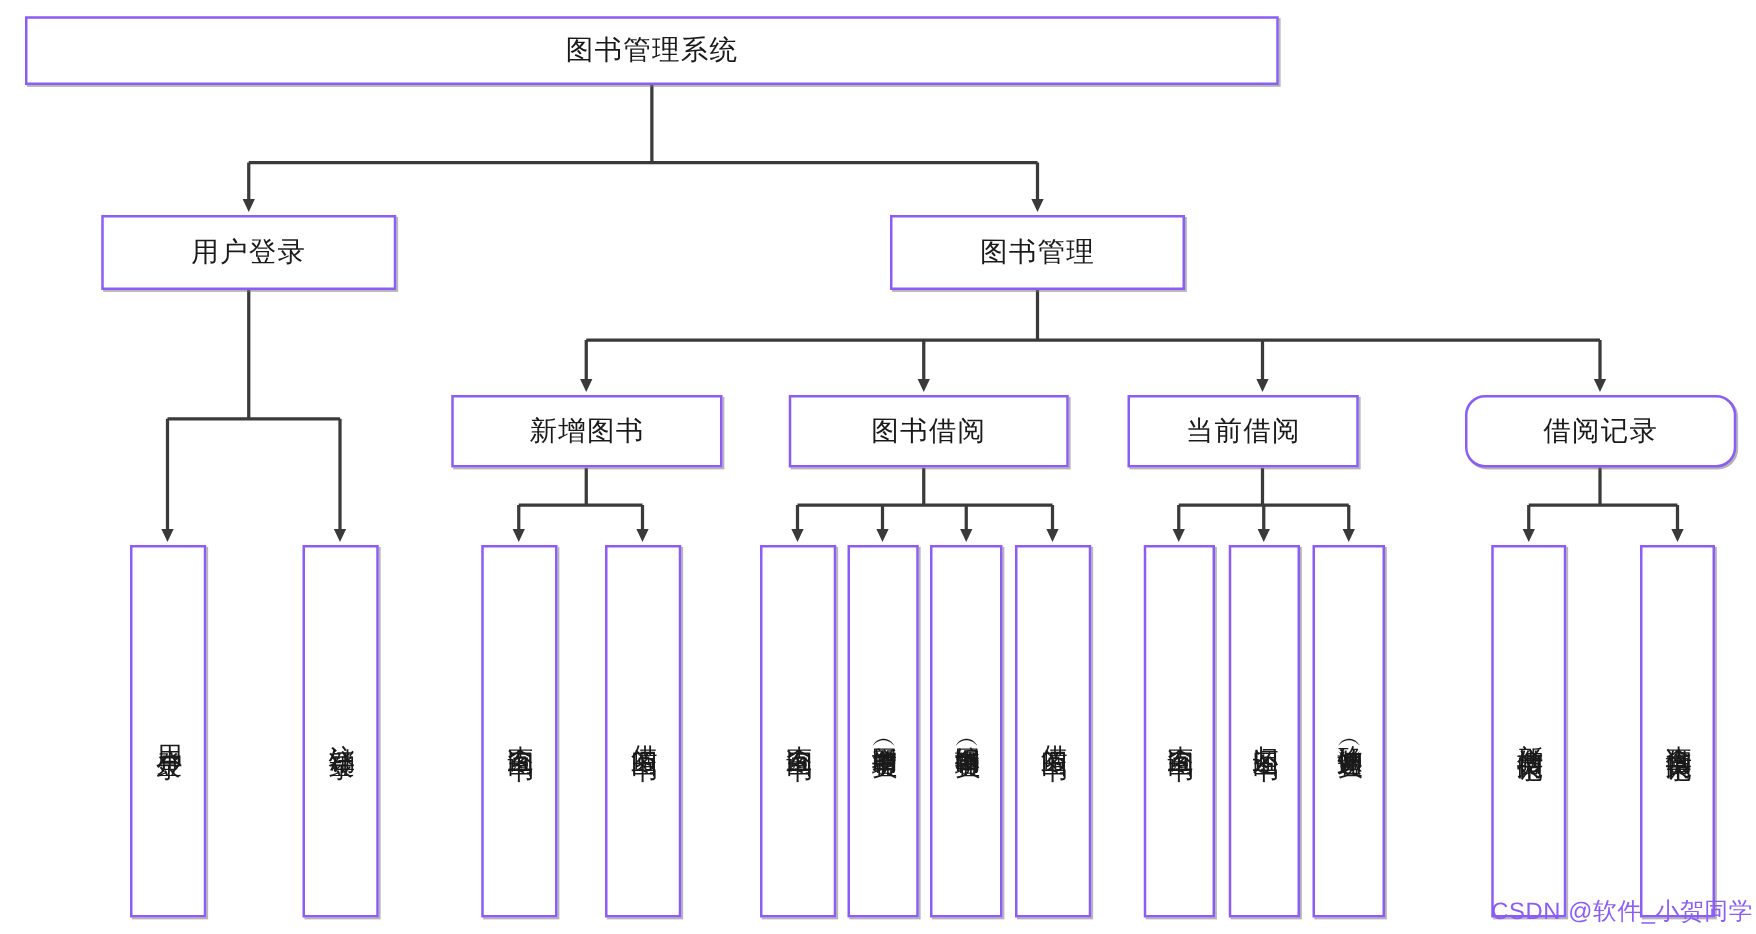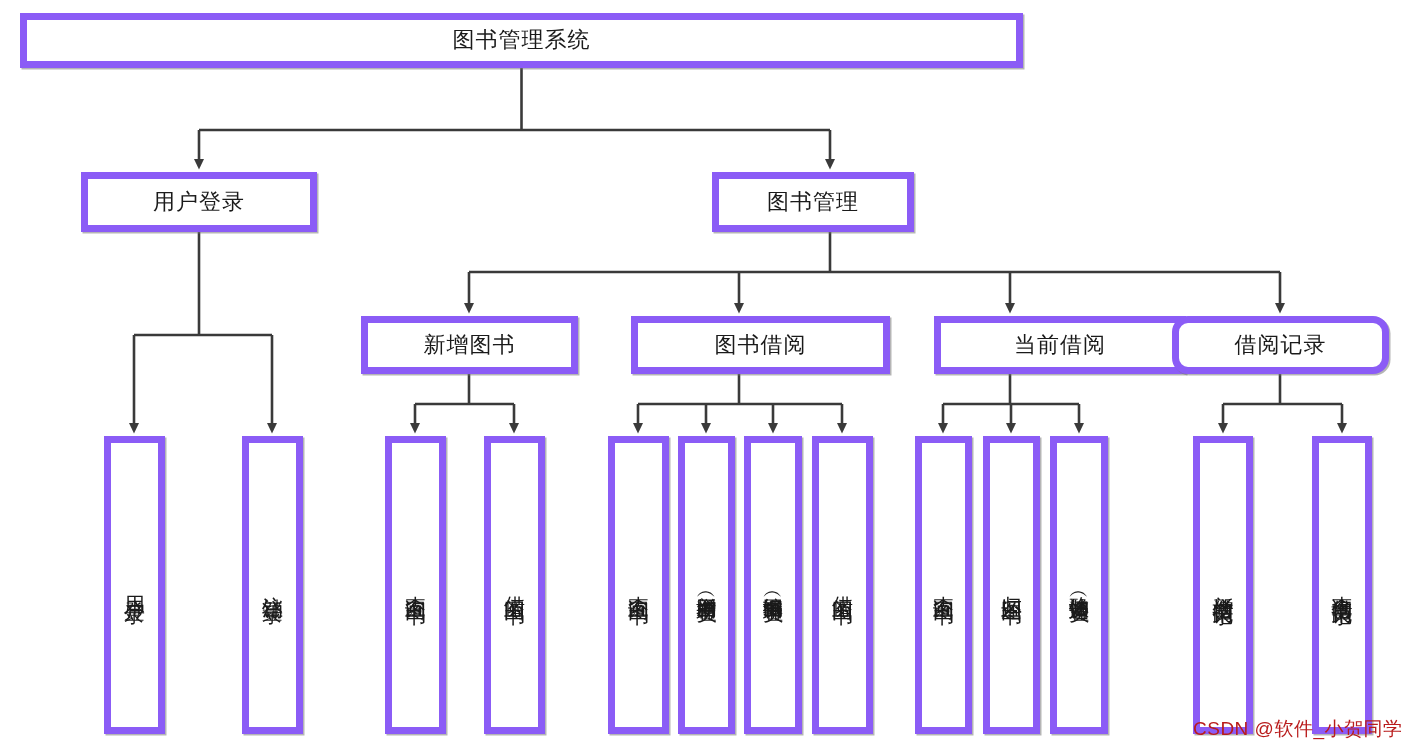--- a/index.html
+++ b/index.html
@@ -21,21 +21,21 @@
     position: absolute;
     left: 0;
     top: 0;
     width: 1405px;
     height: 747px;
     pointer-events: none;
   }
   .node {
     position: absolute;
     box-sizing: border-box;
-    border: 7px solid #8b5cf6;
+    border: 2px solid #8b5cf6;
     background: #ffffff;
     display: flex;
     align-items: center;
     justify-content: center;
     color: #1a1a1a;
     box-shadow: 1.5px 1.5px 0 rgba(120,120,120,0.55);
   }
   .node.horiz {
     font-size: 22px;
     letter-spacing: 1px;
@@ -50,21 +50,21 @@
     padding: 4px 0;
     text-align: center;
   }
   .node.vert > span {
     display: block;
     max-height: 100%;
   }
   .watermark {
     position: absolute;
     font-size: 19px;
-    color: #b91c1c;
+    color: #8b5cf6;
     white-space: nowrap;
     letter-spacing: 0.5px;
   }
 </style>
 </head>
 <body>
 
 <div id="canvas">
 
   <svg class="edges" viewBox="0 0 1405 747">
@@ -120,31 +120,31 @@
     </g>
   </svg>
 
   <div class="node horiz" style="left:20px; top:13px; width:1003px; height:55px;">
     <span>图书管理系统</span>
   </div>
 
   <div class="node horiz" style="left:81px; top:172px; width:236px; height:60px;">
     <span>用户登录</span>
   </div>
-  <div class="node horiz" style="left:712px; top:172px; width:202px; height:60px;">
+  <div class="node horiz" style="left:712px; top:172px; width:236px; height:60px;">
     <span>图书管理</span>
   </div>
 
   <div class="node horiz" style="left:361px; top:316px; width:217px; height:58px;">
     <span>新增图书</span>
   </div>
-  <div class="node horiz" style="left:631px; top:316px; width:259px; height:58px;">
+  <div class="node horiz" style="left:631px; top:316px; width:224px; height:58px;">
     <span>图书借阅</span>
   </div>
-  <div class="node horiz" style="left:902px; top:316px; width:252px; height:58px;margin-left:32px;">
+  <div class="node horiz" style="left:902px; top:316px; width:185px; height:58px;">
     <span>当前借阅</span>
   </div>
   <div class="node horiz" style="left:1172px; top:316px; width:217px; height:58px;border-radius:16px;">
     <span>借阅记录</span>
   </div>
 
   <div class="node vert" style="left:104px; top:436px; width:61px; height:298px;">
     <span>用户登录</span>
   </div>
   <div class="node vert" style="left:242px; top:436px; width:61px; height:298px;">

